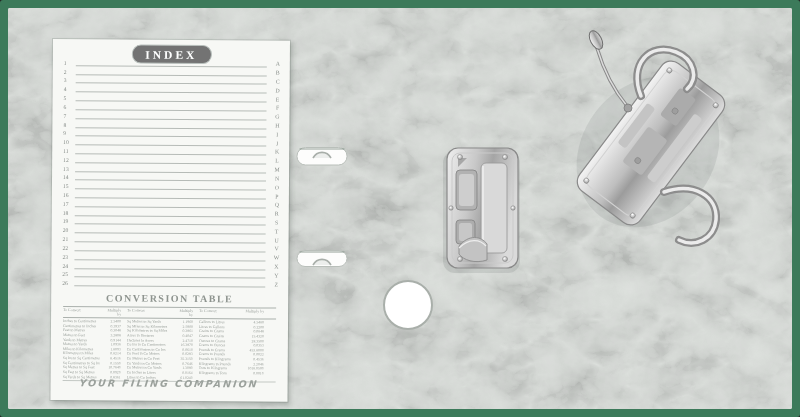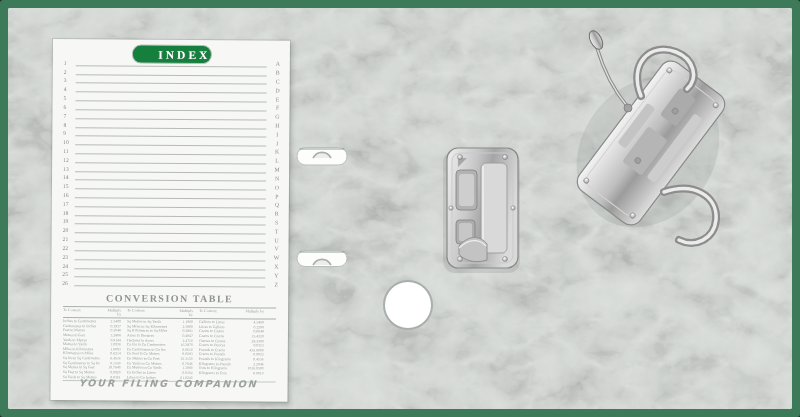--- a/index.html
+++ b/index.html
@@ -16,22 +16,22 @@
   
   .index-card{
     position:absolute;left:45px;top:31px;width:237px;height:361px;
     background:#f7f8f5;
     box-shadow:2px 3px 5px rgba(40,50,45,.25), 0 0 0 1px rgba(120,130,125,.25);
     transform:rotate(.4deg);transform-origin:top left;
   }
   .index-badge{
     position:absolute;left:50%;top:5px;transform:translateX(-50%);
     width:78px;height:17px;border-radius:9px;
-    background:#15803d;border:1px solid #b9c0bd;
-    display:flex;align-items:center;justify-content:flex-end;
+    background:#737373;border:1px solid #b9c0bd;
+    display:flex;align-items:center;justify-content:center;
   }
   .index-badge span{
     font-weight:bold;font-size:11.5px;letter-spacing:3px;color:#ffffff;
     text-shadow:0 0 1px #848b88;
   }
   .idx-rows{position:absolute;left:11px;top:18px;right:23px;}
   .idx-row{height:8.82px;display:flex;align-items:flex-end;}
   .idx-num{width:12px;font-size:5.6px;color:#878d89;line-height:6px;}
   .idx-line{flex:1;border-bottom:0.7px solid #b6bbb7;height:1px;}
   .idx-letters{position:absolute;right:5px;top:18px;width:14px;}

